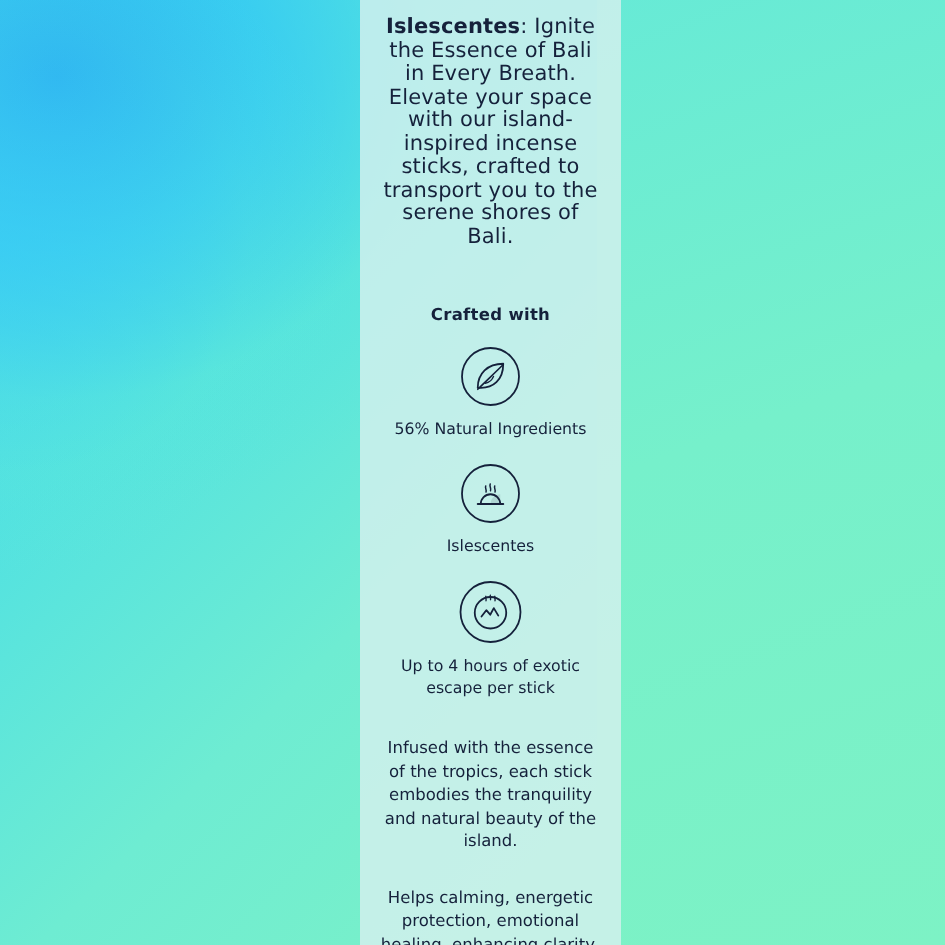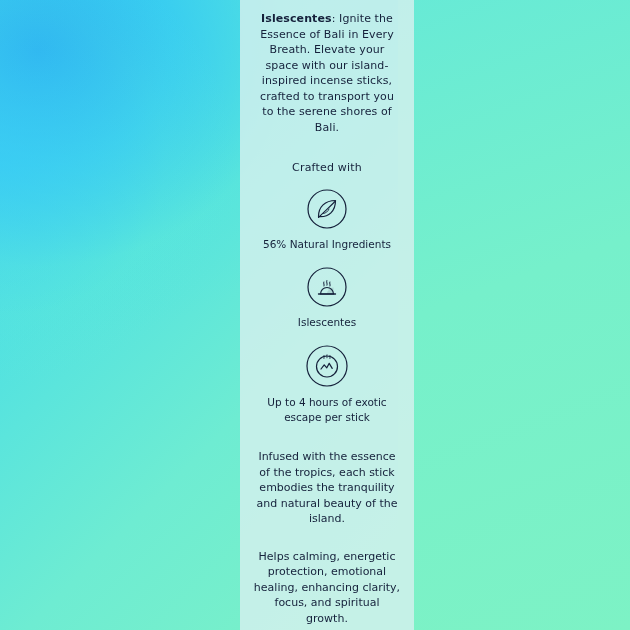--- a/index.html
+++ b/index.html
@@ -49,36 +49,36 @@
     width: 148px;
     height: 630px;
     padding: 0 13px;
     box-sizing: content-box;
     background: rgba(214, 240, 238, 0.82);
     color: #16213a;
     text-align: center;
   }
 
   .intro {
-    font-size: 11px;
+    font-size: 14px;
     line-height: 15.5px;
     letter-spacing: 0.1px;
     margin: 0;
     padding-top: 11px;
     color: #15213b;
   }
   .intro b {
     font-weight: 700;
   }
 
   .crafted-title {
     font-size: 11px;
-    font-weight: 400;
+    font-weight: 700;
     letter-spacing: 0.2px;
-    margin: 0;
+    margin: 11px;
     padding-top: 26px;
     color: #15213b;
   }
 
   .feature {
     margin-top: 13px;
   }
   .feature .icon-wrap {
     display: flex;
     justify-content: center;

